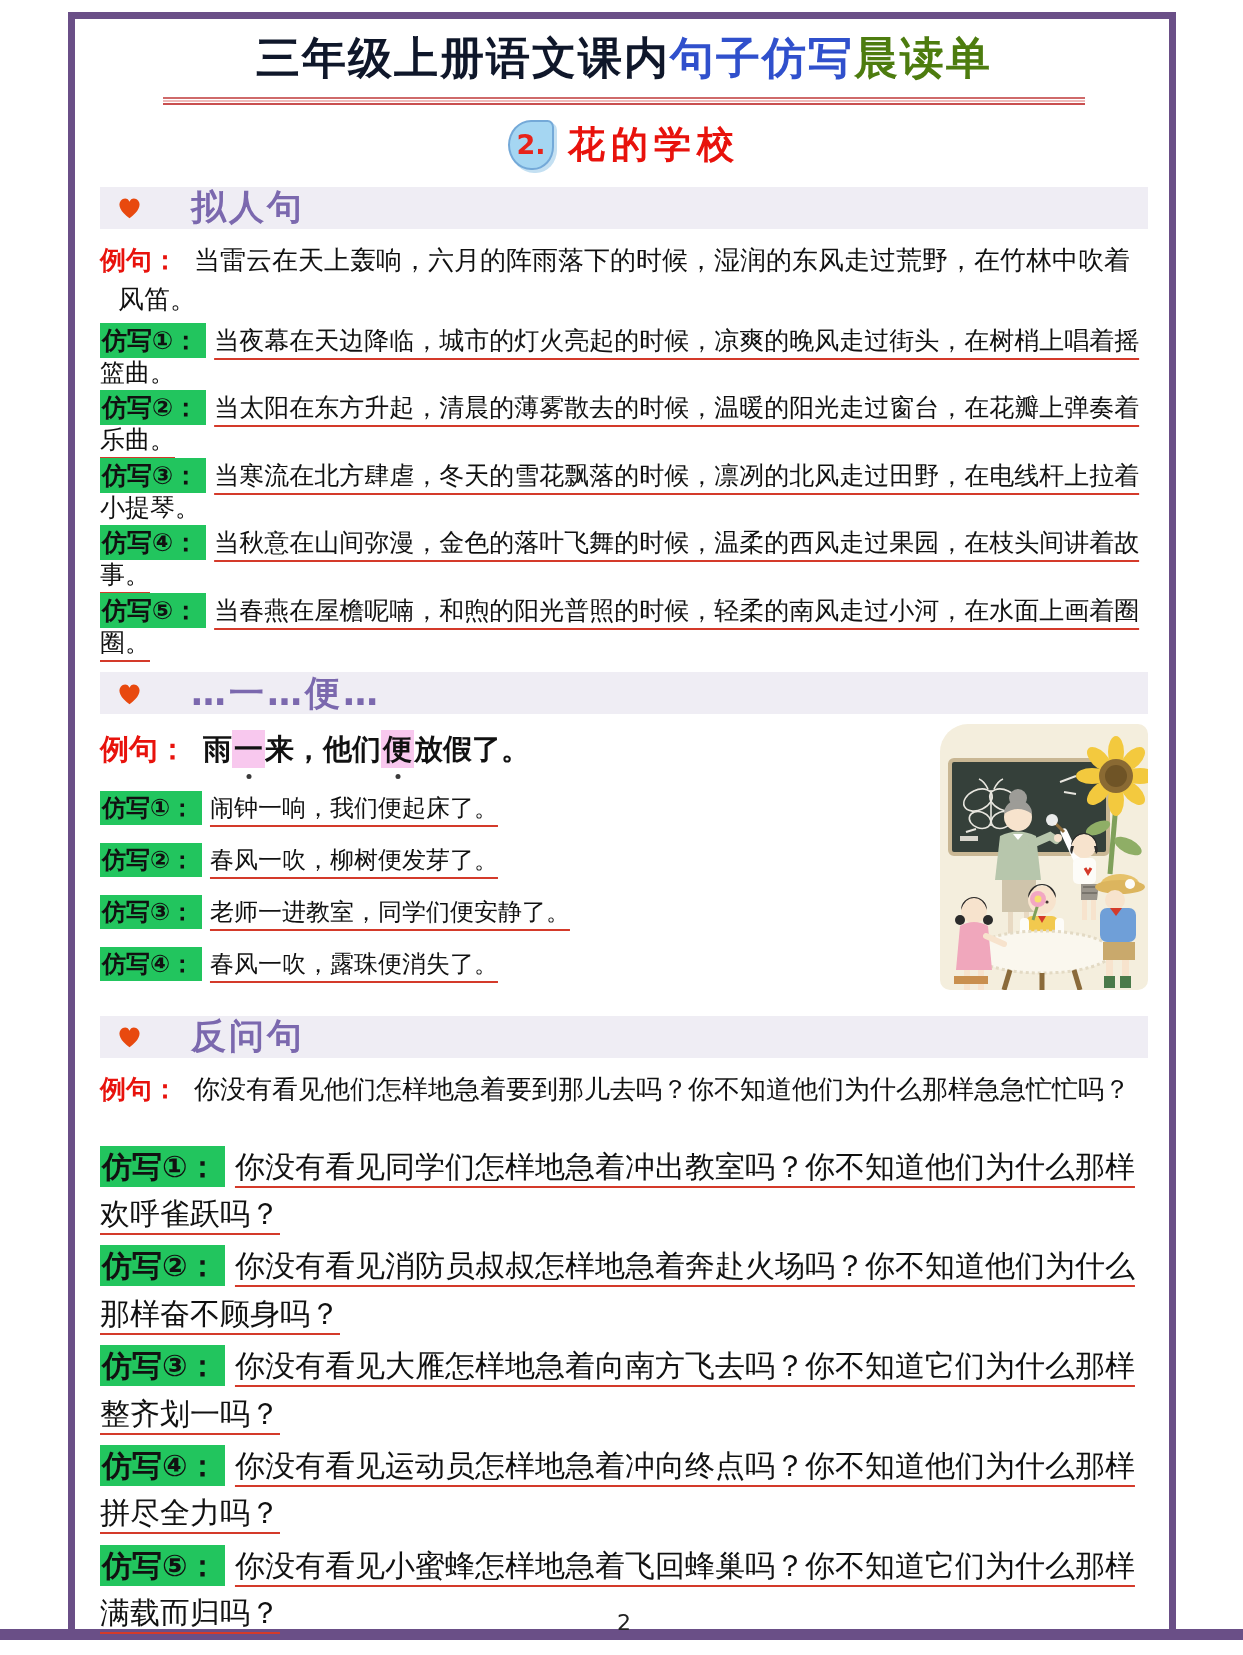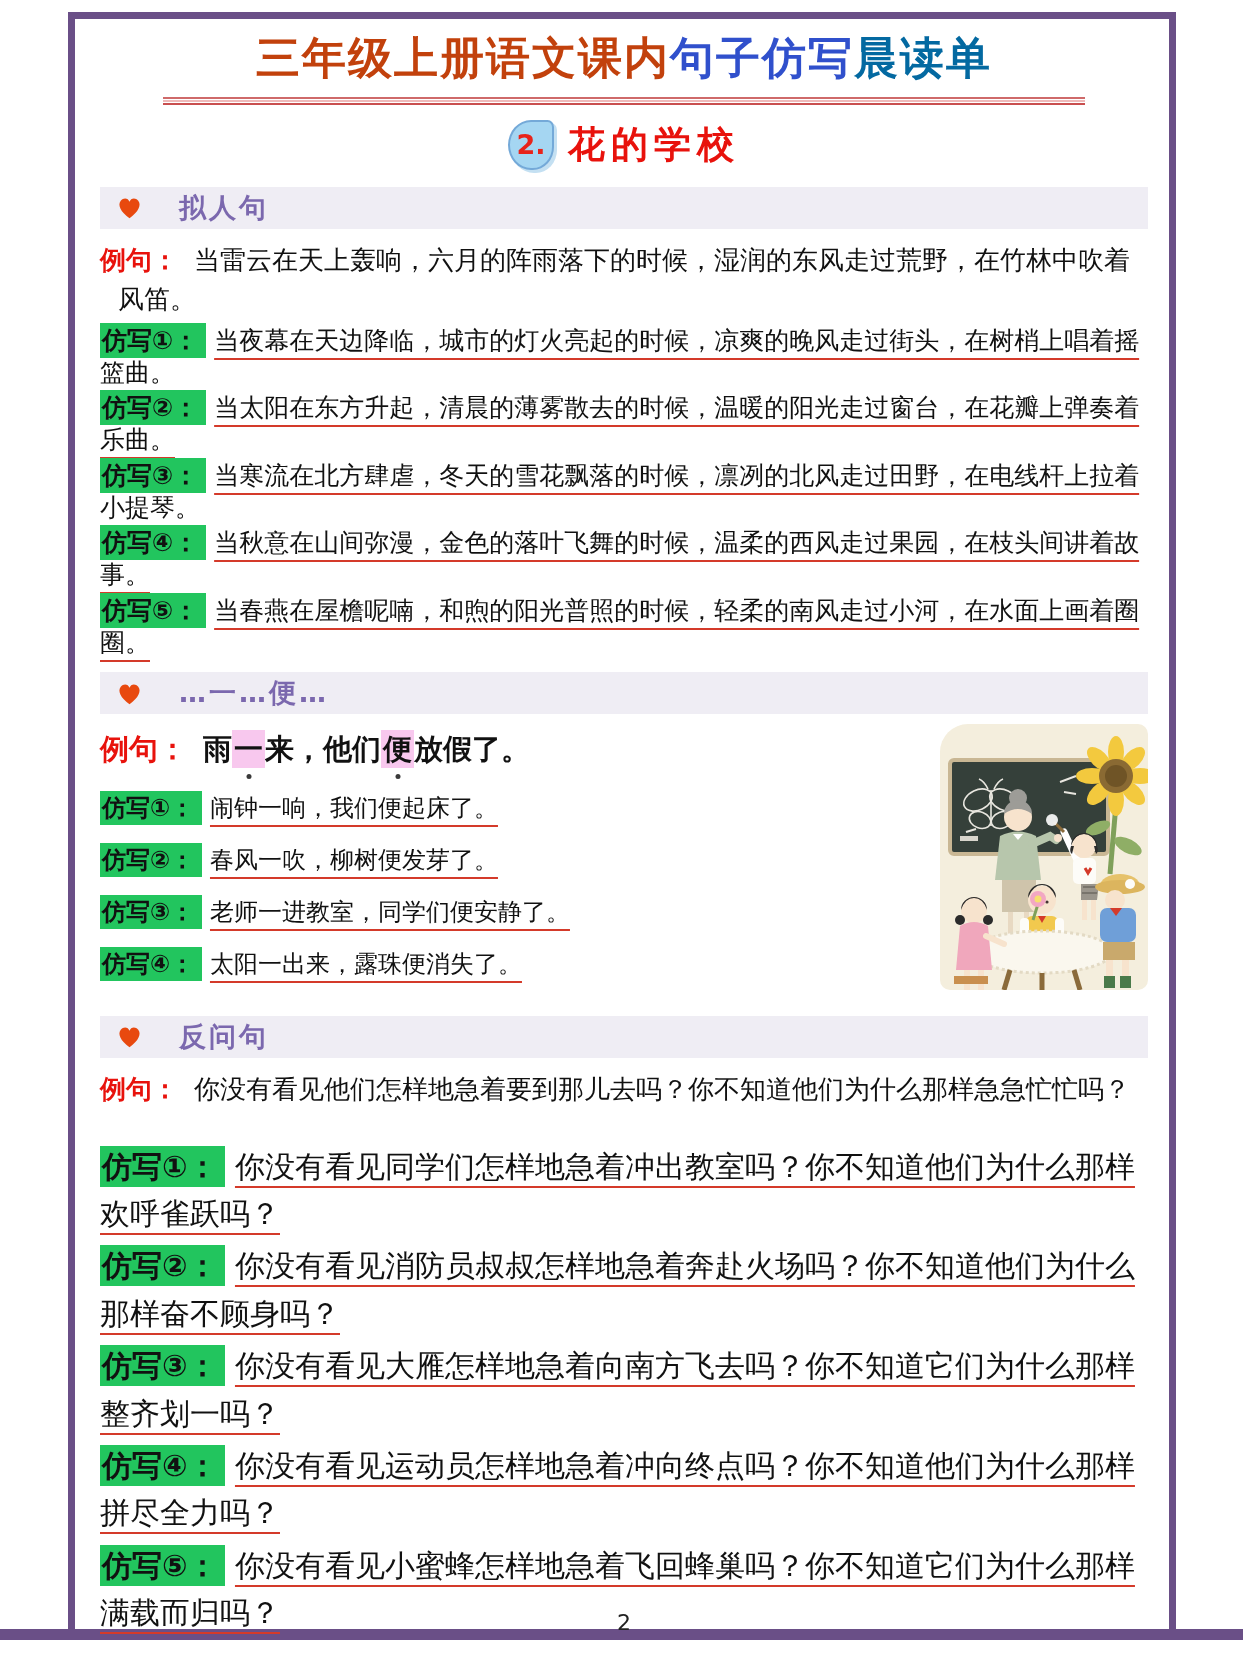--- a/index.html
+++ b/index.html
@@ -3,34 +3,34 @@
 <meta charset="utf-8">
 <style>
   html,body{margin:0;padding:0;background:#ffffff;}
   body{width:1243px;height:1655px;font-family:"DejaVu Sans",sans-serif;color:#161616;}
   .page{position:relative;width:1243px;height:1655px;background:#fff;overflow:hidden;}
   .frame{position:absolute;left:68px;top:12px;width:1108px;height:1620px;border:7px solid #6a4f87;border-bottom:none;box-sizing:border-box;}
   .bottom-bar{position:absolute;left:0;top:1629px;width:1243px;height:11px;background:#6a4f87;}
   .content{position:absolute;left:100px;top:20px;width:1048px;}
 
   .title{margin:12px 0 0;text-align:center;font-size:44px;font-weight:bold;letter-spacing:2px;line-height:1.2;}
-  .t-black{color:#c2410c;}
+  .t-black{color:#0f172a;}
   .t-blue{color:#3050cc;}
-  .t-red{color:#0369a1;}
+  .t-red{color:#4d7c0f;}
   .divider{width:88%;margin:12px auto 0;height:8px;
     background:linear-gradient(to bottom,#cf6a6a 0 2px,#ffffff 2px 3px,#efb9b9 3px 5px,#ffffff 5px 6px,#c94f4f 6px 8px);}
   .lesson{display:flex;justify-content:center;align-items:center;gap:14px;margin-top:12px;height:56px;}
   .badge{width:46px;height:50px;background:#a5d6f2;border:2px solid #74a9d8;border-radius:50% 14% 46% 50%;
     color:#e8231a;font-weight:bold;font-size:27px;display:flex;align-items:center;justify-content:center;
     box-shadow:3px 3px 0 #c4e0f2;box-sizing:border-box;}
   .lesson-name{color:#e8120c;font-size:37px;font-weight:bold;letter-spacing:6px;}
 
   .sec-bar{display:flex;align-items:center;background:#efedf4;height:42px;padding-left:16px;margin-top:14px;}
   .heart{width:27px;height:25px;display:inline-block;}
-  .sec-title{color:#7b68ae;font-weight:bold;font-size:27px;letter-spacing:3px;margin-left:36px;}
+  .sec-title{color:#7b68ae;font-weight:bold;font-size:35px;letter-spacing:3px;margin-left:48px;}
 
   .example{font-size:26px;line-height:1.5;color:#111;margin:12px 0 6px;font-family:"DejaVu Serif","DejaVu Sans",serif;
     padding-left:18px;text-indent:-18px;}
   .ex-label{color:#e8120c;font-weight:bold;margin-right:16px;}
 
   .imit{font-size:25px;line-height:1.27;margin:4px 0;color:#111;}
   .im-label{background:#22c55e;font-weight:600;padding:3px 8px 3px 2px;margin-top:34px;}
   .im-text{text-decoration:underline;text-decoration-color:#d43a2a;text-decoration-thickness:2px;text-underline-offset:9px;}
 
   .sec2-flex{display:flex;align-items:flex-start;}
@@ -89,21 +89,21 @@
             </svg>
         </span>
         <span class="sec-title">…一…便…</span>
       </div>
       <div class="sec2-flex">
         <div class="sec2-left">
           <p class="example example-bold"><span class="ex-label">例句：</span><span>雨</span><span class="emph">一</span><span>来，他们</span><span class="emph">便</span><span>放假了。</span></p>
           <p class="imit"><span class="im-label">仿写①：</span> <span class="im-text">闹钟一响，我们便起床了。</span></p>
           <p class="imit"><span class="im-label">仿写②：</span> <span class="im-text">春风一吹，柳树便发芽了。</span></p>
           <p class="imit"><span class="im-label">仿写③：</span> <span class="im-text">老师一进教室，同学们便安静了。</span></p>
-          <p class="imit"><span class="im-label">仿写④：</span> <span class="im-text">太阳一出来，露珠便消失了。</span></p>
+          <p class="imit"><span class="im-label">仿写④：</span> <span class="im-text">春风一吹，露珠便消失了。</span></p>
         </div>
         <div class="illus">
           <svg viewBox="0 0 208 266" width="208" height="266">
             <rect width="208" height="266" fill="#f4eedd"></rect>
 
             <g>
               <rect x="10" y="36" width="158" height="94" rx="4" fill="#35403a" stroke="#c9b794" stroke-width="4"></rect>
               <rect x="20" y="112" width="18" height="5" fill="#d8d5cc"></rect>
               <g stroke="#e8e6df" fill="none" stroke-width="1.6">
                 <ellipse cx="38" cy="76" rx="15" ry="10" transform="rotate(-25 38 76)"></ellipse>

